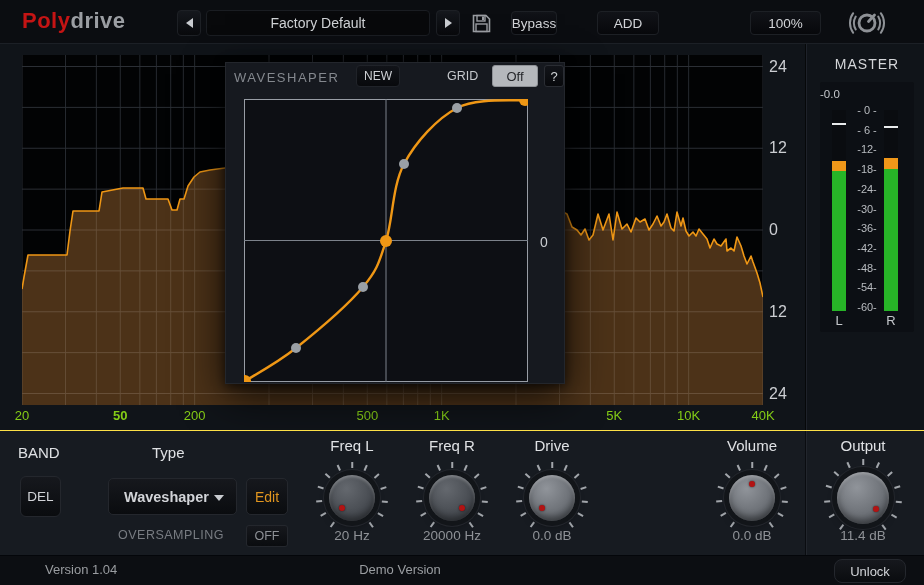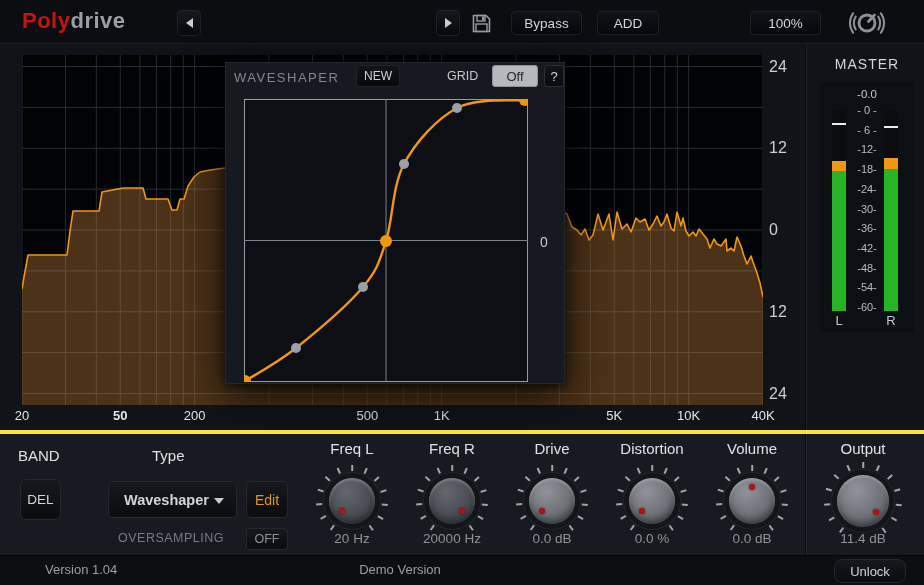--- a/index.html
+++ b/index.html
@@ -20,49 +20,49 @@
   .save-btn{position:absolute;left:468px;top:10px;width:26px;height:26px;display:flex;align-items:center;justify-content:center;cursor:pointer;background:none;border:none;padding:0;}
   .tb-btn{position:absolute;top:11px;height:24px;background:linear-gradient(#111318,#07080b);border:1px solid #1d2025;
     border-radius:4px;color:#d2d4d8;font-size:13.5px;display:flex;align-items:center;justify-content:center;cursor:pointer;}
   .brand{position:absolute;left:845px;top:3px;width:44px;height:40px;cursor:pointer;}
 
   
   .mainbg{position:absolute;left:0;top:44px;width:924px;height:386px;background:#101419;}
   .plot{position:absolute;left:22px;top:55px;width:741px;height:350px;background:#020304;cursor:crosshair;}
   .plot svg{display:block;}
   .freq-axis{position:absolute;left:22px;top:405px;width:741px;height:22px;}
-  .ftick{position:absolute;top:3px;transform:translateX(-50%);font-size:13px;color:#e5e5e5;white-space:nowrap;}
+  .ftick{position:absolute;top:3px;transform:translateX(-50%);font-size:13px;color:#84cc16;white-space:nowrap;}
   .db-axis{position:absolute;left:765px;top:55px;width:38px;height:350px;}
   .dtick{position:absolute;left:4px;transform:translateY(-50%);font-size:16px;color:#ccced2;text-align:center;}
   .vdiv{position:absolute;top:44px;height:386px;width:2px;left:805px;background:#060809;border-right:1px solid #1e222a;}
 
   
   .master-title{position:absolute;left:810px;top:56px;width:114px;text-align:center;color:#d4d6d9;font-size:14px;letter-spacing:1px;}
   .meter-panel{position:absolute;left:820px;top:82px;width:94px;height:250px;background:#0c0f14;border-radius:2px;}
-  .peak-readout{position:absolute;left:0;top:6px;width:94px;text-align:center;color:#c4c7cb;font-size:11.5px;cursor:pointer;}
+  .peak-readout{position:absolute;left:0;top:6px;width:94px;color:#c4c7cb;font-size:11.5px;cursor:pointer;}
   .mscale{position:absolute;left:0;width:94px;text-align:center;color:#b9bcc0;font-size:11px;}
   .mbar{position:absolute;overflow:hidden;}
   .ch-label{position:absolute;top:231px;width:14px;text-align:center;color:#c4c7cb;font-size:13px;}
 
   
   .popup{position:absolute;left:225px;top:62px;width:340px;height:322px;background:#16191f;border:1px solid #23262c;
     box-shadow:0 12px 40px rgba(0,0,0,.8),0 2px 10px rgba(0,0,0,.6);}
   .ws-title{position:absolute;left:8px;top:7px;font-size:13px;letter-spacing:1.5px;color:#84888e;}
   .ws-new{position:absolute;left:130px;top:2px;width:44px;height:22px;background:linear-gradient(#121419,#08090c);
     border:1px solid #202329;border-radius:4px;color:#ced1d5;font-size:12px;display:flex;align-items:center;justify-content:center;cursor:pointer;}
   .ws-gridlabel{position:absolute;left:221px;top:6px;font-size:12.5px;color:#c6c9cd;}
   .ws-off{position:absolute;left:266px;top:2px;width:46px;height:22px;background:#b5b8bc;border:1px solid #8e9196;
     border-radius:3px;color:#26282c;font-size:13px;display:flex;align-items:center;justify-content:center;cursor:pointer;}
   .ws-help{position:absolute;left:318px;top:2px;width:20px;height:22px;background:linear-gradient(#121419,#08090c);
     border:1px solid #2a2d33;border-radius:3px;color:#cfd2d5;font-size:13px;display:flex;align-items:center;justify-content:center;cursor:pointer;}
   .ws-graph{position:absolute;left:18px;top:36px;width:284px;height:283px;cursor:crosshair;}
   .ws-zero{position:absolute;left:314px;top:171px;width:24px;color:#c9ccd0;font-size:14px;}
 
   
-  .controls{position:absolute;left:0;top:430px;width:924px;height:125px;background:#171b21;border-top:4px solid #fde047;}
+  .controls{position:absolute;left:0;top:430px;width:924px;height:125px;background:#171b21;border-top:1px solid #fde047;}
   .sec-label{position:absolute;color:#dfe1e4;font-size:15px;}
   .btn{background:linear-gradient(#16181d,#0a0c0f);border:1px solid #24272d;color:#d2d4d8;cursor:pointer;
     display:flex;align-items:center;justify-content:center;position:absolute;}
   .del-btn{left:20px;top:45px;width:41px;height:41px;border-radius:6px;font-size:13.5px;}
   .type-dd{left:108px;top:47px;width:129px;height:37px;border-radius:5px;font-size:14.5px;font-weight:600;justify-content:flex-start;padding-left:15px;}
   .dd-caret{position:absolute;right:12px;top:16px;width:0;height:0;border-left:5px solid transparent;border-right:5px solid transparent;border-top:6px solid #c9ccd0;}
   .edit-btn{left:246px;top:47px;width:42px;height:37px;border-radius:5px;font-size:14px;color:#e0951f;}
   .ovs-label{position:absolute;left:118px;top:97px;font-size:12.5px;color:#787c82;letter-spacing:.5px;}
   .ovs-btn{left:246px;top:94px;width:42px;height:22px;border-radius:3px;font-size:12.5px;color:#8d9095;}
   .cdiv{position:absolute;left:805px;top:0;width:2px;height:125px;background:#0a0c10;border-right:1px solid #22262d;}
@@ -85,32 +85,35 @@
 </head>
 <body>
 
 <div class="window">
 
   <div class="topbar">
     <div class="logo"><span class="logo-red">Poly</span><span class="logo-gray">drive</span></div>
     <button class="nav-btn" style="left:177px;">
         <span class="tri-left"></span>
       </button>
+    <div class="preset-box">
+        <span>Factory Default</span>
+      </div>
     <button class="nav-btn" style="left:436px;">
         <span class="tri-right"></span>
       </button>
     <button class="save-btn">
       <svg width="21" height="21" viewBox="0 0 21 21">
         <path d="M2.5 2.5 H15 L18.5 6 V18.5 H2.5 Z" fill="none" stroke="#9a9da2" stroke-width="1.6"></path>
         <rect x="6" y="2.5" width="8" height="5.5" fill="none" stroke="#9a9da2" stroke-width="1.4"></rect>
         <rect x="11" y="3.5" width="2" height="3.5" fill="#9a9da2"></rect>
         <rect x="5" y="11" width="11" height="7.5" fill="none" stroke="#9a9da2" stroke-width="1.4"></rect>
       </svg>
     </button>
-    <button class="tb-btn" style="left:511px;width:71px;">Bypass</button>
+    <button class="tb-btn" style="left:511px;width:46px;">Bypass</button>
     <button class="tb-btn" style="left:597px;width:62px;">ADD</button>
     <button class="tb-btn" style="left:750px;width:71px;">100%</button>
     <div class="brand">
       <svg width="44" height="40" viewBox="0 0 40 40">
         <g stroke="#8e9196" fill="none" stroke-linecap="round">
           <circle cx="20" cy="20" r="8" stroke-width="2.8"></circle>
           <line x1="21.5" y1="18.5" x2="27.5" y2="12" stroke-width="2.8"></line>
           <path d="M 8.74 13.5 A 13 13 0 0 0 8.74 26.5" stroke-width="2"></path>
           <path d="M 6.2 10.2 A 16.5 16.5 0 0 0 6.2 29.8" stroke-width="2"></path>
           <path d="M 31.26 13.5 A 13 13 0 0 1 31.26 26.5" stroke-width="2"></path>
@@ -300,40 +303,20 @@
         <div class="ktick" style="left: 60px; top: 63px; transform: translate(-50%, -50%) rotate(48deg) translateY(-33px);"></div>
         <div class="ktick" style="left: 60px; top: 63px; transform: translate(-50%, -50%) rotate(72deg) translateY(-33px);"></div>
         <div class="ktick" style="left: 60px; top: 63px; transform: translate(-50%, -50%) rotate(96deg) translateY(-33px);"></div>
         <div class="ktick" style="left: 60px; top: 63px; transform: translate(-50%, -50%) rotate(120deg) translateY(-33px);"></div>
         <div class="ktick" style="left: 60px; top: 63px; transform: translate(-50%, -50%) rotate(144deg) translateY(-33px);"></div>
         <div class="knob light" style="width: 46px; height: 46px; left: 37px; top: 40px;">
           <div class="kdot" style="background: rgb(179, 19, 19); left: 9.76105px; top: 29.548px;"></div>
         </div>
         <div class="knob-value">0.0 dB</div>
       </div>
-      <div class="knob-block" style="left: 592px;">
-        <div class="knob-label">Distortion</div>
-        <div class="ktick" style="left: 60px; top: 63px; transform: translate(-50%, -50%) rotate(-144deg) translateY(-33px);"></div>
-        <div class="ktick" style="left: 60px; top: 63px; transform: translate(-50%, -50%) rotate(-120deg) translateY(-33px);"></div>
-        <div class="ktick" style="left: 60px; top: 63px; transform: translate(-50%, -50%) rotate(-96deg) translateY(-33px);"></div>
-        <div class="ktick" style="left: 60px; top: 63px; transform: translate(-50%, -50%) rotate(-72deg) translateY(-33px);"></div>
-        <div class="ktick" style="left: 60px; top: 63px; transform: translate(-50%, -50%) rotate(-48deg) translateY(-33px);"></div>
-        <div class="ktick" style="left: 60px; top: 63px; transform: translate(-50%, -50%) rotate(-24deg) translateY(-33px);"></div>
-        <div class="ktick" style="left: 60px; top: 63px; transform: translate(-50%, -50%) rotate(0deg) translateY(-33px);"></div>
-        <div class="ktick" style="left: 60px; top: 63px; transform: translate(-50%, -50%) rotate(24deg) translateY(-33px);"></div>
-        <div class="ktick" style="left: 60px; top: 63px; transform: translate(-50%, -50%) rotate(48deg) translateY(-33px);"></div>
-        <div class="ktick" style="left: 60px; top: 63px; transform: translate(-50%, -50%) rotate(72deg) translateY(-33px);"></div>
-        <div class="ktick" style="left: 60px; top: 63px; transform: translate(-50%, -50%) rotate(96deg) translateY(-33px);"></div>
-        <div class="ktick" style="left: 60px; top: 63px; transform: translate(-50%, -50%) rotate(120deg) translateY(-33px);"></div>
-        <div class="ktick" style="left: 60px; top: 63px; transform: translate(-50%, -50%) rotate(144deg) translateY(-33px);"></div>
-        <div class="knob light" style="width: 46px; height: 46px; left: 37px; top: 40px;">
-          <div class="kdot" style="background: rgb(179, 19, 19); left: 9.76105px; top: 29.548px;"></div>
-        </div>
-        <div class="knob-value">0.0 %</div>
-      </div>
       <div class="knob-block" style="left: 692px;">
         <div class="knob-label">Volume</div>
         <div class="ktick" style="left: 60px; top: 63px; transform: translate(-50%, -50%) rotate(-144deg) translateY(-33px);"></div>
         <div class="ktick" style="left: 60px; top: 63px; transform: translate(-50%, -50%) rotate(-120deg) translateY(-33px);"></div>
         <div class="ktick" style="left: 60px; top: 63px; transform: translate(-50%, -50%) rotate(-96deg) translateY(-33px);"></div>
         <div class="ktick" style="left: 60px; top: 63px; transform: translate(-50%, -50%) rotate(-72deg) translateY(-33px);"></div>
         <div class="ktick" style="left: 60px; top: 63px; transform: translate(-50%, -50%) rotate(-48deg) translateY(-33px);"></div>
         <div class="ktick" style="left: 60px; top: 63px; transform: translate(-50%, -50%) rotate(-24deg) translateY(-33px);"></div>
         <div class="ktick" style="left: 60px; top: 63px; transform: translate(-50%, -50%) rotate(0deg) translateY(-33px);"></div>
         <div class="ktick" style="left: 60px; top: 63px; transform: translate(-50%, -50%) rotate(24deg) translateY(-33px);"></div>

